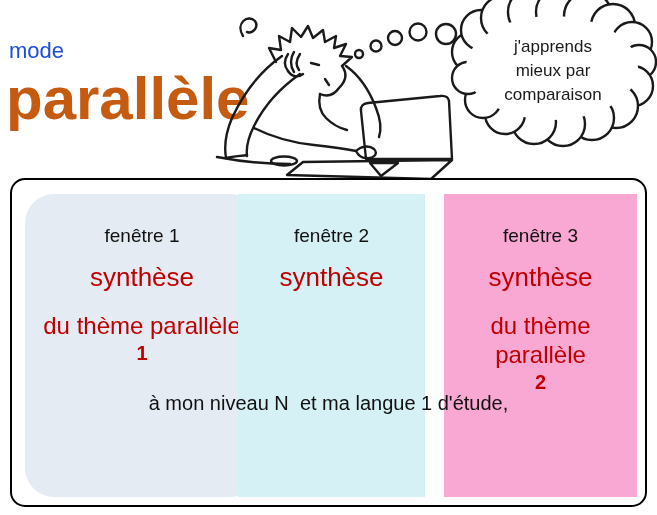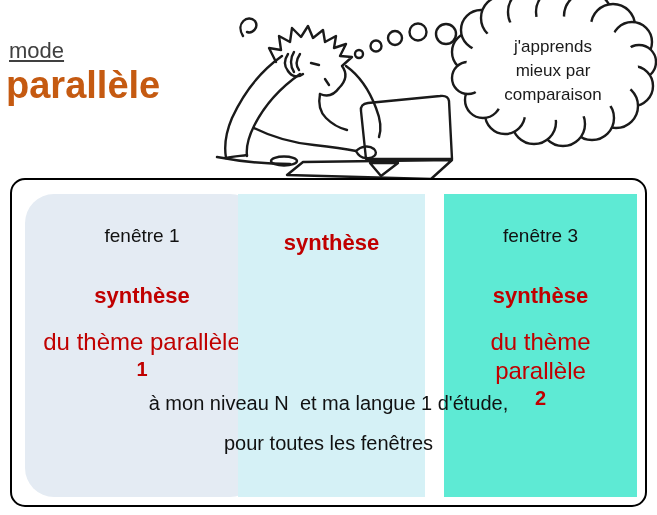--- a/index.html
+++ b/index.html
@@ -1,39 +1,39 @@
 <!DOCTYPE html>
 <html><head>
 <meta charset="utf-8">
 <style>
   html,body{margin:0;padding:0;background:#fff;}
   .stage{
     position:relative;width:657px;height:515px;background:#ffffff;
     font-family:"Liberation Sans", sans-serif;overflow:hidden;color:#111;
   }
   
-  .mode-label{position:absolute;left:9px;top:38px;font-size:22px;color:#404040;text-decoration:underline;}
-  .mode-title{position:absolute;left:6px;top:64px;font-size:38px;font-weight:bold;letter-spacing:0px;}
+  .mode-label{position:absolute;left:9px;top:38px;font-size:22px;color:#1d4ed8;}
+  .mode-title{position:absolute;left:6px;top:64px;font-size:60px;font-weight:bold;letter-spacing:0px;}
   
   .topart{position:absolute;left:0;top:0;width:657px;height:182px;}
   .topart path,.topart ellipse.line,.topart circle.line{fill:none;stroke:#1a1a1a;stroke-width:2.4;stroke-linecap:round;stroke-linejoin:round;}
   .topart .fillwhite{fill:#ffffff;stroke:#1a1a1a;stroke-width:2.4;}
   .topart .cover{fill:#ffffff;stroke:none;}
   .topart text{font-family:"Liberation Sans",sans-serif;font-size:17px;fill:#1a1a1a;text-anchor:middle;}
   
   .board{
     position:absolute;left:10px;top:178px;width:633px;height:325px;
     background:#fff;border:2.5px solid #000;border-radius:15px;
   }
   .panel{position:absolute;top:14px;height:303px;text-align:center;}
   .panel-1{left:13px;width:234px;border-radius:29px;}
   .panel-2{left:226px;width:187px;}
   .panel-3{left:432px;width:193px;}
   .panel-window{font-size:19px;color:#111;margin-top:31px;}
-  .panel-heading{font-size:22px;font-weight:bold;margin-top:36px;}
+  .panel-heading{font-size:26px;font-weight:normal;margin-top:15px;}
   .panel-line1{font-size:24px;margin-top:19px;line-height:1.2;}
   .panel-line2{font-size:20px;line-height:1.2;}
   .bold2 .panel-line2{font-weight:bold;}
   .red{color:#c00000;}
   
   .board-footer{position:absolute;left:0;right:0;top:212px;text-align:center;color:#111;}
   .board-footer div{font-size:20px;white-space:pre-wrap;text-align:center;}
   .board-footer .l2{margin-top:17px;}
 </style>
 </head>
@@ -122,29 +122,29 @@
   <div class="board">
 
     <div class="panel panel-1 bold2" style="background: rgb(228, 235, 243);">
       <div class="panel-window">fenêtre 1</div>
       <div class="panel-heading red">synthèse</div>
       <div class="panel-line1 red">du thème parallèle</div>
       <div class="panel-line2 red">1</div>
     </div>
 
     <div class="panel panel-2" style="background: rgb(213, 241, 246);">
+      <div class="panel-window">fenêtre 2</div>
       <div class="panel-heading red">synthèse</div>
     </div>
 
-    <div class="panel panel-3 bold2" style="background: #5eead4;">
+    <div class="panel panel-3 bold2" style="background: #f9a8d4;">
       <div class="panel-window">fenêtre 3</div>
       <div class="panel-heading red">synthèse</div>
       <div class="panel-line1 red">du thème parallèle</div>
       <div class="panel-line2 red">2</div>
     </div>
 
     <div class="board-footer">
       <div class="l1">à mon niveau N  et ma langue 1 d'étude,</div>
-      <div class="l2">pour toutes les fenêtres</div>
     </div>
 
   </div>
 </div>
 
 </body></html>

